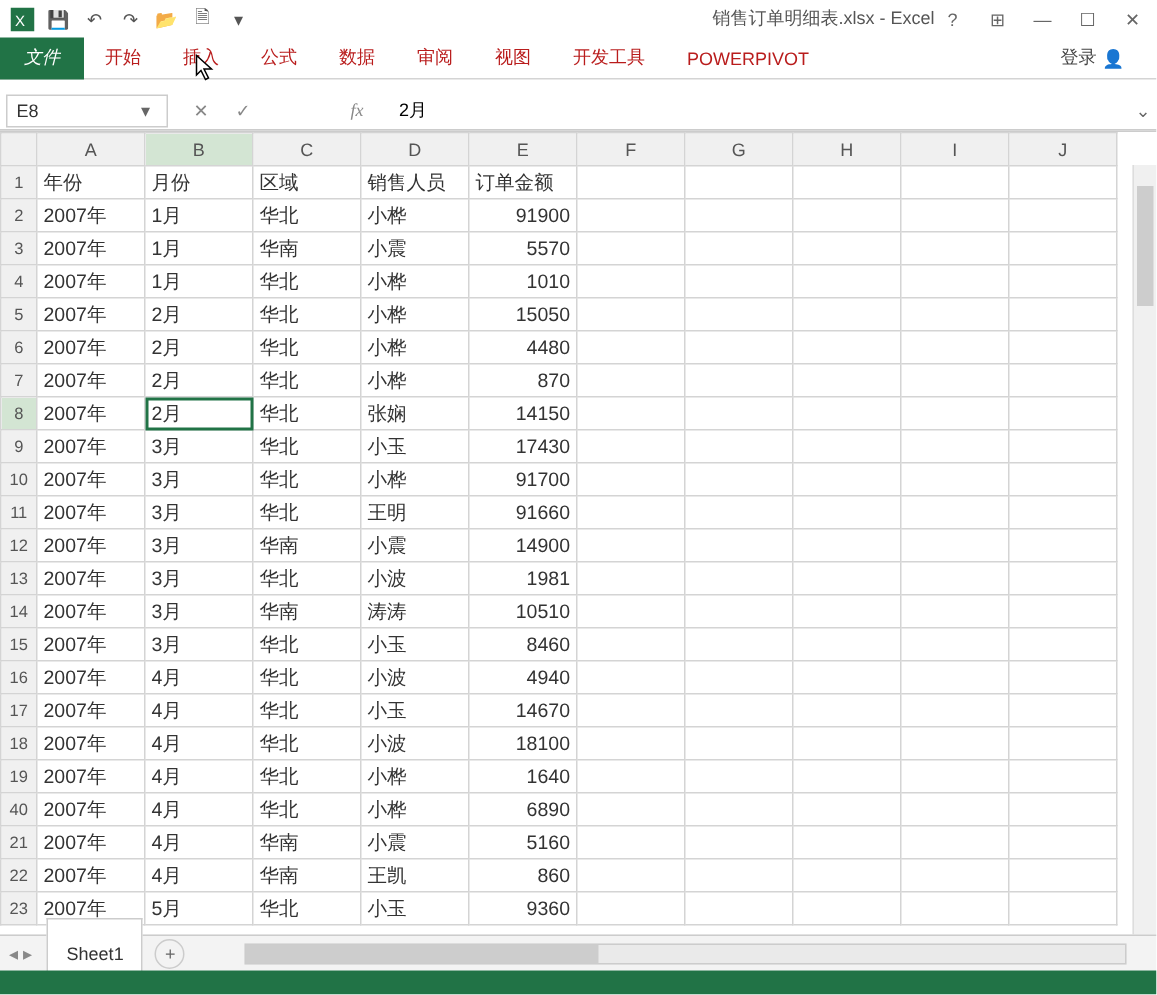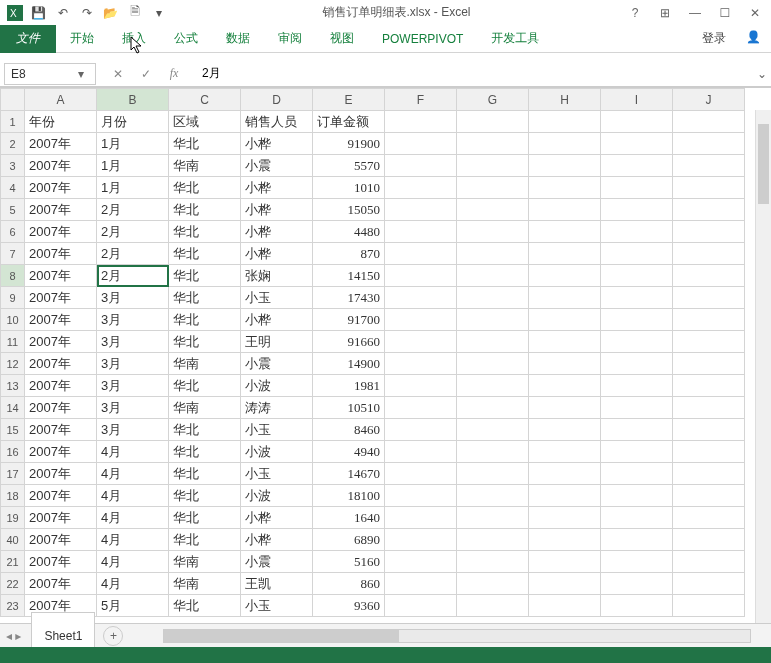--- a/index.html
+++ b/index.html
@@ -2,51 +2,51 @@
 <html><head>
 <meta charset="utf-8">
 <style>
 * { box-sizing: border-box; margin: 0; padding: 0; }
 body { font-family: "Microsoft YaHei", "SimSun", sans-serif; font-size: 12px; color: #333; background: #fff; width: 771px; height: 663px; overflow: hidden; position: relative; }
 
 
 .titlebar { height: 25px; background: #fff; display: flex; align-items: center; padding: 0 4px; }
 .titlebar .qat { display: flex; align-items: center; gap: 2px; }
 .qat-btn { width: 22px; height: 22px; display: flex; align-items: center; justify-content: center; color: #555; }
-.titlebar .title { flex: 1; text-align: center; color: #555; font-size: 12px; }
+.titlebar .title { flex: 1; text-align: right; color: #555; font-size: 12px; }
 .titlebar .win-controls { display: flex; gap: 6px; align-items: center; }
 .win-btn { width: 24px; height: 20px; display: flex; align-items: center; justify-content: center; color: #666; }
 
 
 .ribbon-tabs { height: 28px; background: #fff; display: flex; align-items: center; border-bottom: 1px solid #d4d4d4; }
-.rtab { padding: 0 14px; height: 28px; display: flex; align-items: center; color: #15803d; font-size: 12px; }
+.rtab { padding: 0 14px; height: 28px; display: flex; align-items: center; color: #b91c1c; font-size: 12px; }
 .rtab.file { background: #217346; color: #fff; padding: 0 16px; font-style: italic; }
-.login-area { margin-left: auto; padding-right: 10px; display: flex; align-items: flex-start; gap: 20px; color: #444; }
+.login-area { margin-left: auto; padding-right: 21px; display: flex; align-items: center; gap: 4px; color: #444; }
 
 
 .formulabar { height: 26px; border-bottom: 1px solid #ccc; display: flex; align-items: center; margin-top: 8px; }
-.namebox { width: 92px; height: 22px; border: 1px solid #ccc; display: flex; align-items: center; padding: 0 6px; margin-left: 4px; background: #fff; }
+.namebox { width: 108px; height: 22px; border: 1px solid #ccc; display: flex; align-items: center; padding: 0 6px; margin-left: 4px; background: #fff; }
 .namebox-dd { width: 16px; text-align: center; color: #666; }
 .fb-btns { display: flex; gap: 4px; margin: 0 10px; }
 .fb-btn { width: 24px; height: 22px; display: flex; align-items: center; justify-content: center; color: #888; }
-.fx { font-style: italic; font-family: serif; }
+.fx { font-style: italic; font-family: serif; margin-left: 48px; }
 .formula-input { flex: 1; height: 22px; border: none; padding: 0 6px; font-size: 12px; outline: none; }
 .fb-expand { width: 18px; color: #666; text-align: center; }
 
 
 .grid-wrap { position: relative; height: 556px; overflow: hidden; border-top: 1px solid #ccc; }
 .grid { border-collapse: collapse; table-layout: fixed; }
 .grid th, .grid td { border: 1px solid #d4d4d4; height: 22px; font-size: 13px; font-weight: normal; padding: 0 4px; white-space: nowrap; overflow: hidden; }
 .grid .rowhdr { width: 24px; background: #f0f0f0; text-align: center; color: #555; font-size: 11px; }
 .grid .colhdr { background: #f0f0f0; text-align: center; color: #555; height: 20px; font-size: 12px; }
 .corner { background: #f0f0f0; }
 .col-A,.col-B,.col-C,.col-D { width: 72px; }
 .col-E { width: 72px; }
 .col-F,.col-G,.col-H,.col-I,.col-J { width: 72px; }
-.num { text-align: right; font-family: Liberation Serif, serif; }
+.num { text-align: right; }
 .sel-cell { outline: 2px solid #217346; outline-offset: -2px; }
 .colhdr.sel, .rowhdr.sel { background: #d3e5d3; }
 
 
 .sheettabs { position: absolute; bottom: 16px; left: 0; right: 0; height: 24px; border-top: 1px solid #ccc; background: #f3f3f3; display: flex; align-items: center; }
 .st-nav { display: flex; gap: 2px; padding: 0 6px; color: #888; }
 .sheet-tab { background: #fff; border: 1px solid #ccc; border-bottom: none; padding: 16px 12px; margin-left: 4px; font-size: 12px; }
 .add-sheet { width: 20px; height: 20px; border: 1px solid #ccc; border-radius: 10px; display: flex; align-items: center; justify-content: center; margin-left: 8px; color: #666; }
 .hscroll { flex: 1; margin: 0 20px 0 40px; height: 14px; background: #eaeaea; border: 1px solid #ccc; position: relative; }
 .hscroll-thumb { position: absolute; left: 0; top: 0; bottom: 0; width: 40%; background: #cdcdcd; }
@@ -89,22 +89,22 @@
 </div>
 
 <div class="ribbon-tabs">
   <div class="rtab file">文件</div>
   <div class="rtab">开始</div>
   <div class="rtab">插入</div>
   <div class="rtab">公式</div>
   <div class="rtab">数据</div>
   <div class="rtab">审阅</div>
   <div class="rtab">视图</div>
+  <div class="rtab">开发工具</div>
   <div class="rtab">POWERPIVOT</div>
-  <div class="rtab">开发工具</div>
   <div class="login-area">
     <span>登录</span>
     <span>👤</span>
   </div>
 </div>
 
 <div class="formulabar">
   <div class="namebox">
     <span style="flex:1">E8</span>
     <span class="namebox-dd">▾</span>

